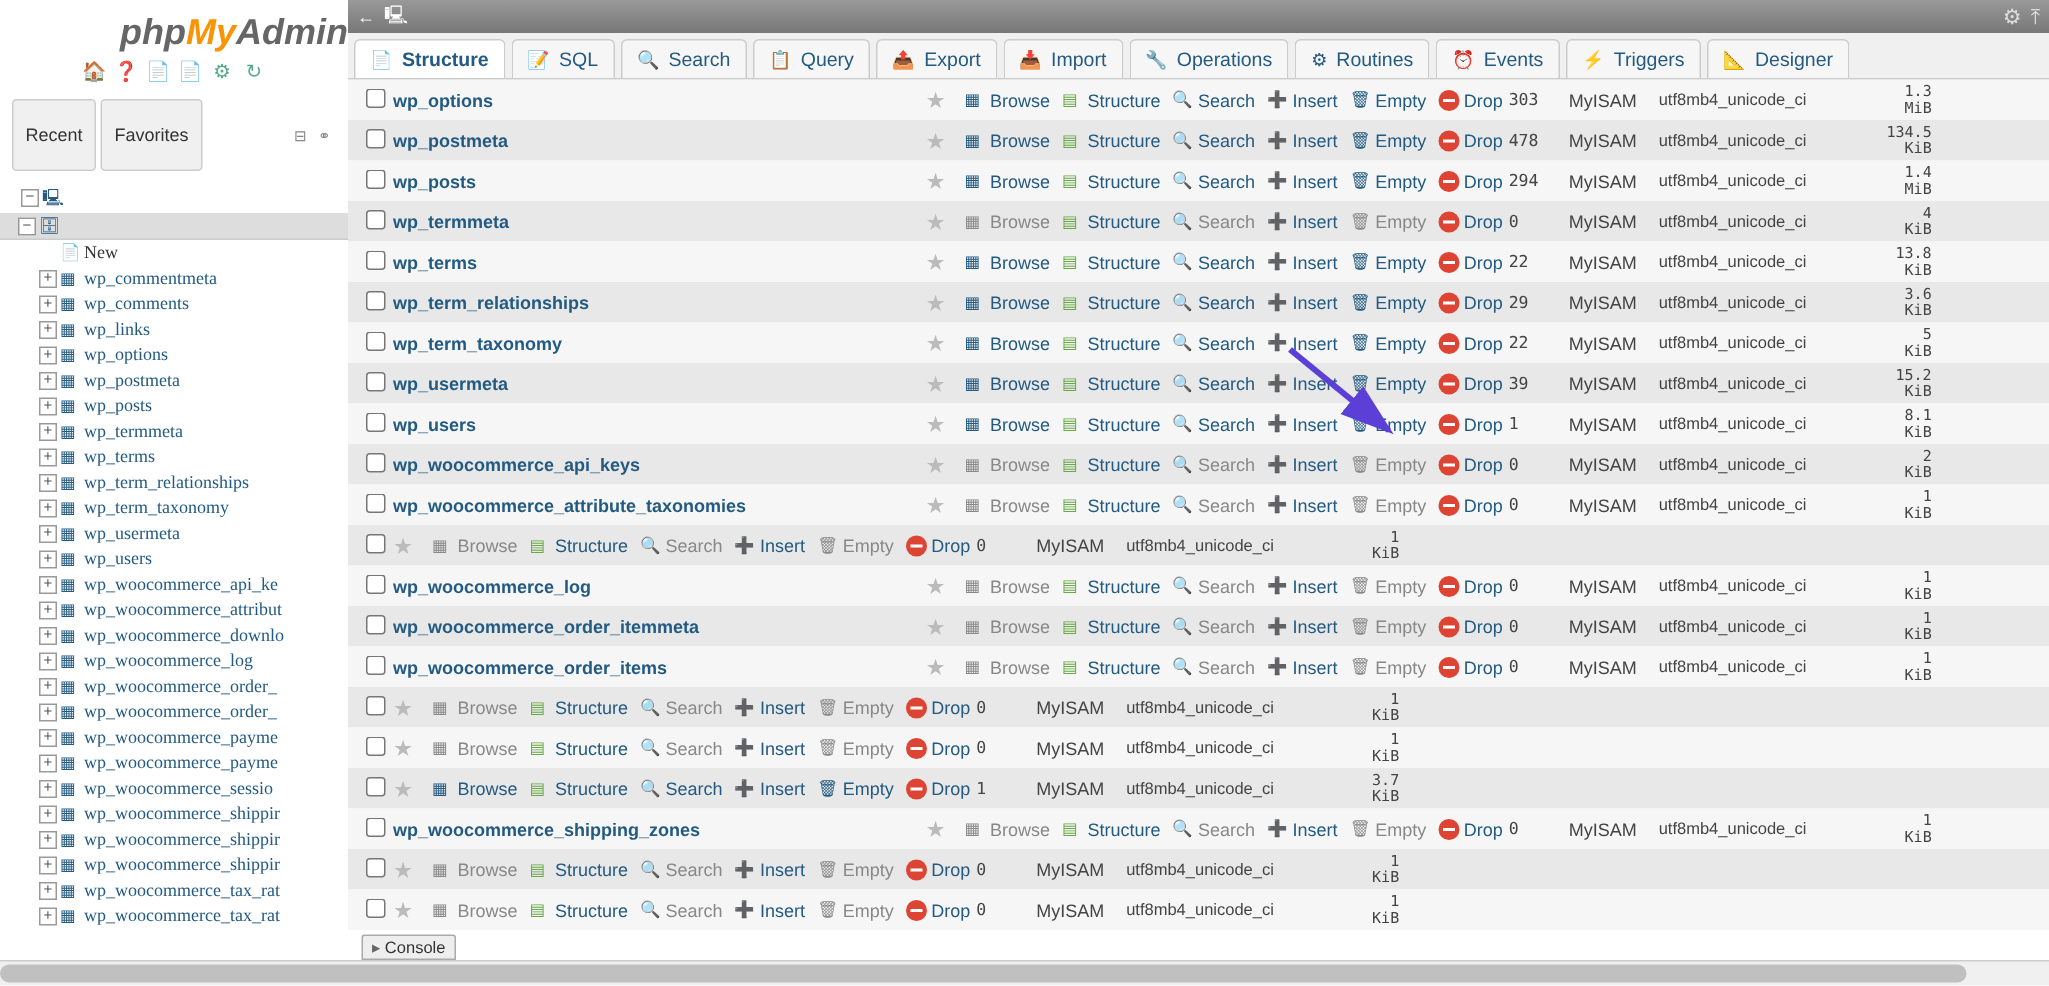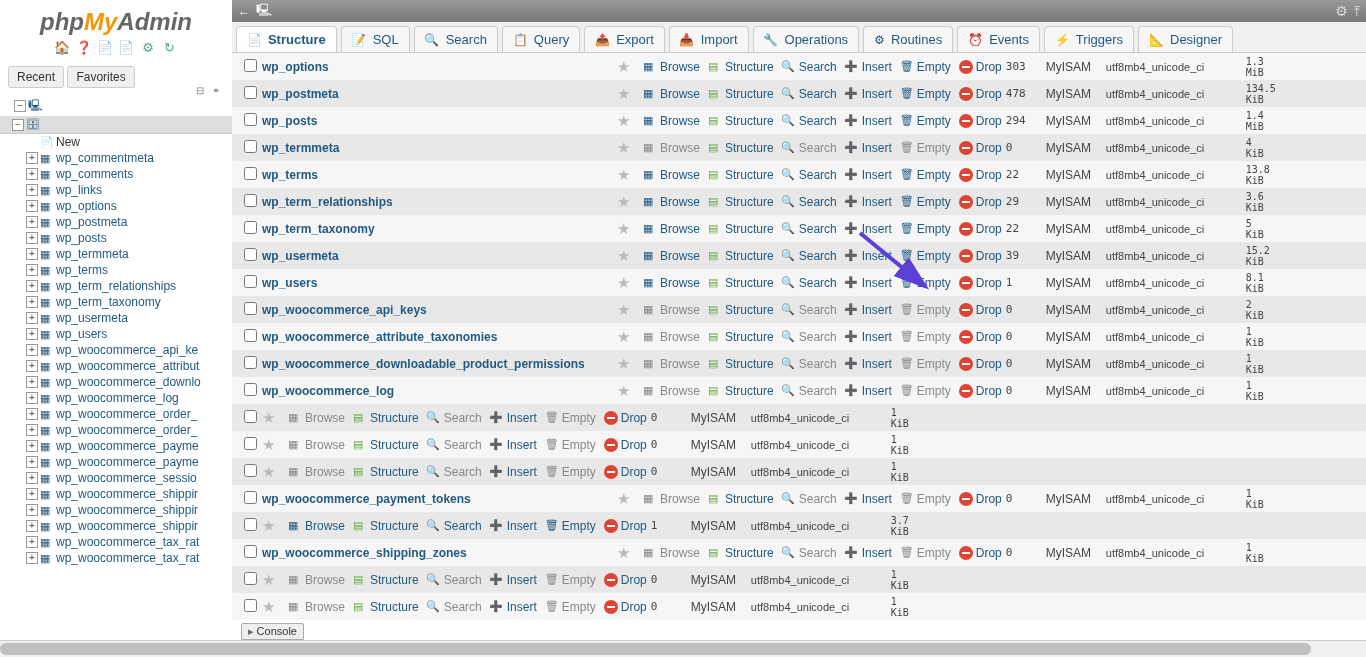--- a/index.html
+++ b/index.html
@@ -1,37 +1,37 @@
 <!DOCTYPE html>
 <html><head>
 <meta charset="utf-8">
 <style>
 * { box-sizing: border-box; margin: 0; padding: 0; }
 body { font-family: Arial, sans-serif; font-size: 12px; background: #fff; width: 1366px; height: 657px; overflow: hidden; position: relative; }
 .layout { display: flex; height: 640px; }
 .sidebar { width: 232px; background: #fff; overflow: hidden; position: relative; }
-.logo { text-align: center; padding: 8px 0 4px; font-size: 24px; font-weight: bold; font-style: italic; }
+.logo { text-align: right; padding: 8px 0 4px; font-size: 24px; font-weight: bold; font-style: italic; }
 .logo .p1 { color: #666; }
 .logo .p2 { color: #f89406; }
 .logo .p3 { color: #666; }
 .logo-icons { text-align: center; padding-bottom: 6px; }
 .logo-icons span { display: inline-block; width: 16px; height: 16px; margin: 0 1px; font-size: 13px; vertical-align: middle; }
 .recent-fav { padding: 4px 8px; }
-.recent-fav span { display: inline-block; padding: 3px 8px; background: #f0f0f0; border: 1px solid #ccc; border-radius: 3px; cursor: pointer; color: #333; }
+.recent-fav span { display: inline-block; padding: 16px 8px; background: #f0f0f0; border: 1px solid #ccc; border-radius: 3px; cursor: pointer; color: #333; }
 .minimize { position: absolute; right: 6px; top: 85px; display: flex; gap: 2px; }
 .minimize span { display: inline-block; width: 14px; height: 10px; font-size: 10px; color: #888; }
 .tree { padding: 4px 0; overflow-y: auto; height: 545px; }
 .tree-node { display: flex; align-items: center; padding: 1px 0; white-space: nowrap; color: #235a81; font-size: 12px; }
 .tree-node.root { padding-left: 14px; height: 20px; }
 .tree-node.db { padding-left: 22px; background: #ddd; border-bottom: 1px solid #ccc; height: 18px; }
 .tree-node.new { padding-left: 40px; }
 .tree-node.tbl { padding-left: 26px; }
 .ticon { display: inline-block; width: 12px; height: 12px; border: 1px solid #999; text-align: center; line-height: 10px; font-size: 10px; margin-right: 2px; color: #555; background: #fff; }
 .tree-node .dbicon, .tree-node .tblicon { display:inline-block; width:14px; font-size:11px; margin-right:2px; }
-.tree-node .lbl { color: #235a81; cursor: pointer; }
+.tree-node .lbl { color: #235a81; cursor: pointer; font-family: Liberation Serif, serif; }
 .tree-node.new .lbl { color: #333; }
 .main { flex: 1; display: flex; flex-direction: column; overflow: hidden; background: #fff; }
 .topbar { background: #888; background: linear-gradient(#999,#777); height: 22px; display: flex; align-items: center; padding: 0 6px; color: #fff; position: relative; }
 .topbar .lefticon { font-size: 12px; margin-right: 6px; }
 .topbar .right { position: absolute; right: 6px; display: flex; gap: 6px; font-size: 14px; color: #ddd; }
 .tabs { display: flex; background: #f0f0f0; border-bottom: 1px solid #ccc; padding: 4px 4px 0; gap: 4px; flex-wrap: nowrap; }
 .tab { display: flex; align-items: center; padding: 5px 10px; background: #f6f6f6; border: 1px solid #ccc; border-bottom: none; border-radius: 4px 4px 0 0; cursor: pointer; color: #235a81; font-size: 13px; white-space: nowrap; }
 .tab.active { background: #fff; font-weight: bold; }
 .tab .ticon2 { margin-right: 6px; font-size: 12px; }
 .tablist { flex: 1; overflow-y: auto; }
@@ -42,21 +42,21 @@
 .trow .cb input { cursor: pointer; }
 .trow .tname { width: 355px; color: #235a81; font-weight: bold; cursor: pointer; }
 .trow .star { width: 22px; color: #bbb; font-size: 15px; cursor: pointer; }
 .trow .actions { display: flex; gap: 0; }
 .trow .act { display: flex; align-items: center; padding: 0 4px; cursor: pointer; color: #235a81; }
 .trow .act.dim { color: #888; }
 .trow .act .ai { width: 15px; display: inline-block; font-size: 11px; margin-right: 2px; }
 .trow .numcol { width: 40px; text-align: left; color: #444; font-family: monospace; font-size: 11px; padding-right: 4px; }
 .trow .engine { width: 60px; color: #444; }
 .trow .collation { width: 140px; color: #444; font-size: 11px; }
-.trow .size { width: 42px; font-family: monospace; font-size: 10px; color: #444; line-height: 1.1; }
+.trow .size { width: 42px; text-align: right; font-family: monospace; font-size: 10px; color: #444; line-height: 1.1; }
 .drop-icon { display:inline-block; width:14px; height:14px; background:#d43; border-radius:50%; position:relative; vertical-align:middle; }
 .drop-icon::after { content:""; position:absolute; left:3px; top:6px; width:8px; height:2px; background:#fff; }
 .console { position: absolute; bottom: 17px; left: 241px; background: #eee; border: 1px solid #aaa; padding: 1px 6px; font-size: 11px; color: #333; border-radius: 2px 2px 0 0; }
 .console::before { content:"▸ "; color:#666; }
 .hscroll { position: absolute; bottom: 0; left: 0; right: 0; height: 17px; background: #f0f0f0; border-top: 1px solid #ccc; }
 .hscroll-thumb { position: absolute; left: 0; top: 2px; width: 96%; height: 12px; background: #c0c0c0; border-radius: 6px; }
 .arrow-annotation { position: absolute; left: 856px; top: 229px; pointer-events: none; }
 </style>
 </head>
 <body>
@@ -667,21 +667,20 @@
               <span>Drop</span>
             </span>
           </span>
           <span class="numcol">0</span>
           <span class="engine">MyISAM</span>
           <span class="collation">utf8mb4_unicode_ci</span>
           <span class="size">1<br>KiB</span>
         </div>
         <div class="trow even">
           <span class="cb"><input type="checkbox" style=""></span>
-          <span class="tname">wp_woocommerce_downloadable_product_permissions</span>
           <span class="star">★</span>
           <span class="actions">
             <span class="act dim">
               <span class="ai">▦</span>
               <span>Browse</span>
             </span>
             <span class="act">
               <span class="ai" style="color:#6a4">▤</span>
               <span>Structure</span>
             </span>
@@ -737,20 +736,21 @@
               <span>Drop</span>
             </span>
           </span>
           <span class="numcol">0</span>
           <span class="engine">MyISAM</span>
           <span class="collation">utf8mb4_unicode_ci</span>
           <span class="size">1<br>KiB</span>
         </div>
         <div class="trow even">
           <span class="cb"><input type="checkbox" style=""></span>
+          <span class="tname">wp_woocommerce_order_itemmeta</span>
           <span class="star">★</span>
           <span class="actions">
             <span class="act dim">
               <span class="ai">▦</span>
               <span>Browse</span>
             </span>
             <span class="act">
               <span class="ai" style="color:#6a4">▤</span>
               <span>Structure</span>
             </span>
@@ -771,20 +771,21 @@
               <span>Drop</span>
             </span>
           </span>
           <span class="numcol">0</span>
           <span class="engine">MyISAM</span>
           <span class="collation">utf8mb4_unicode_ci</span>
           <span class="size">1<br>KiB</span>
         </div>
         <div class="trow odd">
           <span class="cb"><input type="checkbox" style=""></span>
+          <span class="tname">wp_woocommerce_order_items</span>
           <span class="star">★</span>
           <span class="actions">
             <span class="act dim">
               <span class="ai">▦</span>
               <span>Browse</span>
             </span>
             <span class="act">
               <span class="ai" style="color:#6a4">▤</span>
               <span>Structure</span>
             </span>
@@ -839,21 +840,20 @@
               <span>Drop</span>
             </span>
           </span>
           <span class="numcol">0</span>
           <span class="engine">MyISAM</span>
           <span class="collation">utf8mb4_unicode_ci</span>
           <span class="size">1<br>KiB</span>
         </div>
         <div class="trow odd">
           <span class="cb"><input type="checkbox" style=""></span>
-          <span class="tname">wp_woocommerce_payment_tokens</span>
           <span class="star">★</span>
           <span class="actions">
             <span class="act dim">
               <span class="ai">▦</span>
               <span>Browse</span>
             </span>
             <span class="act">
               <span class="ai" style="color:#6a4">▤</span>
               <span>Structure</span>
             </span>

